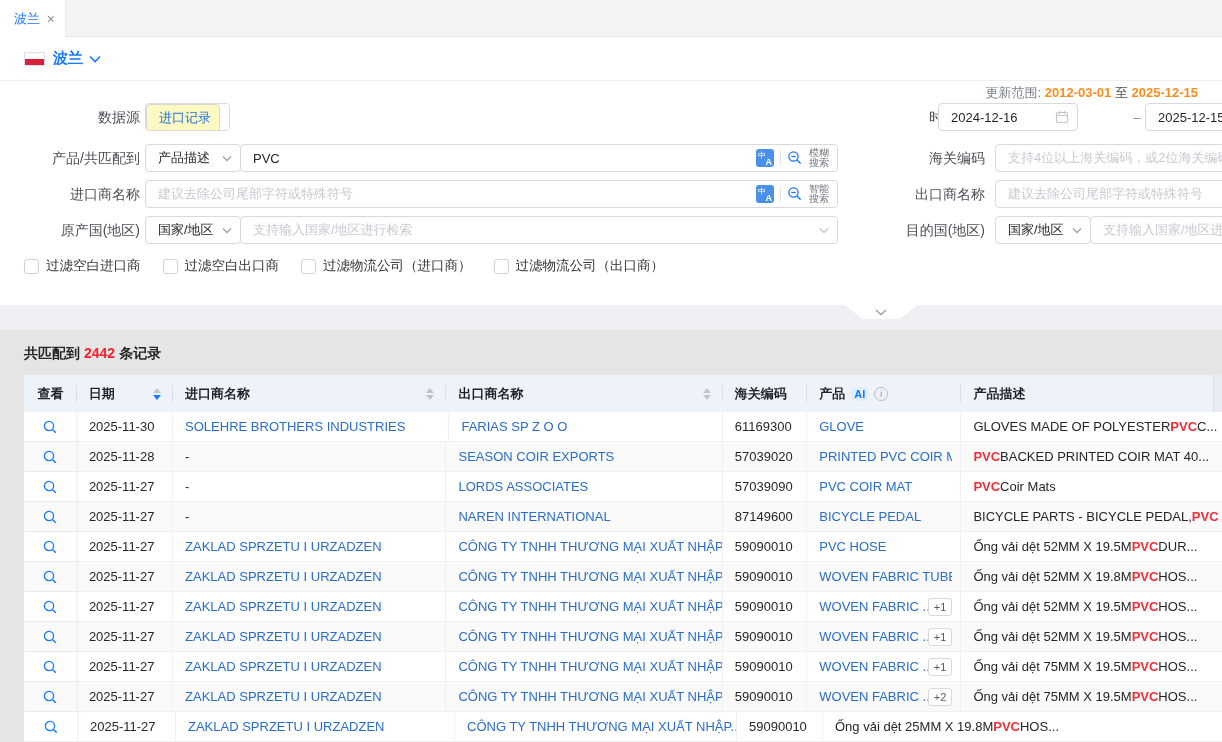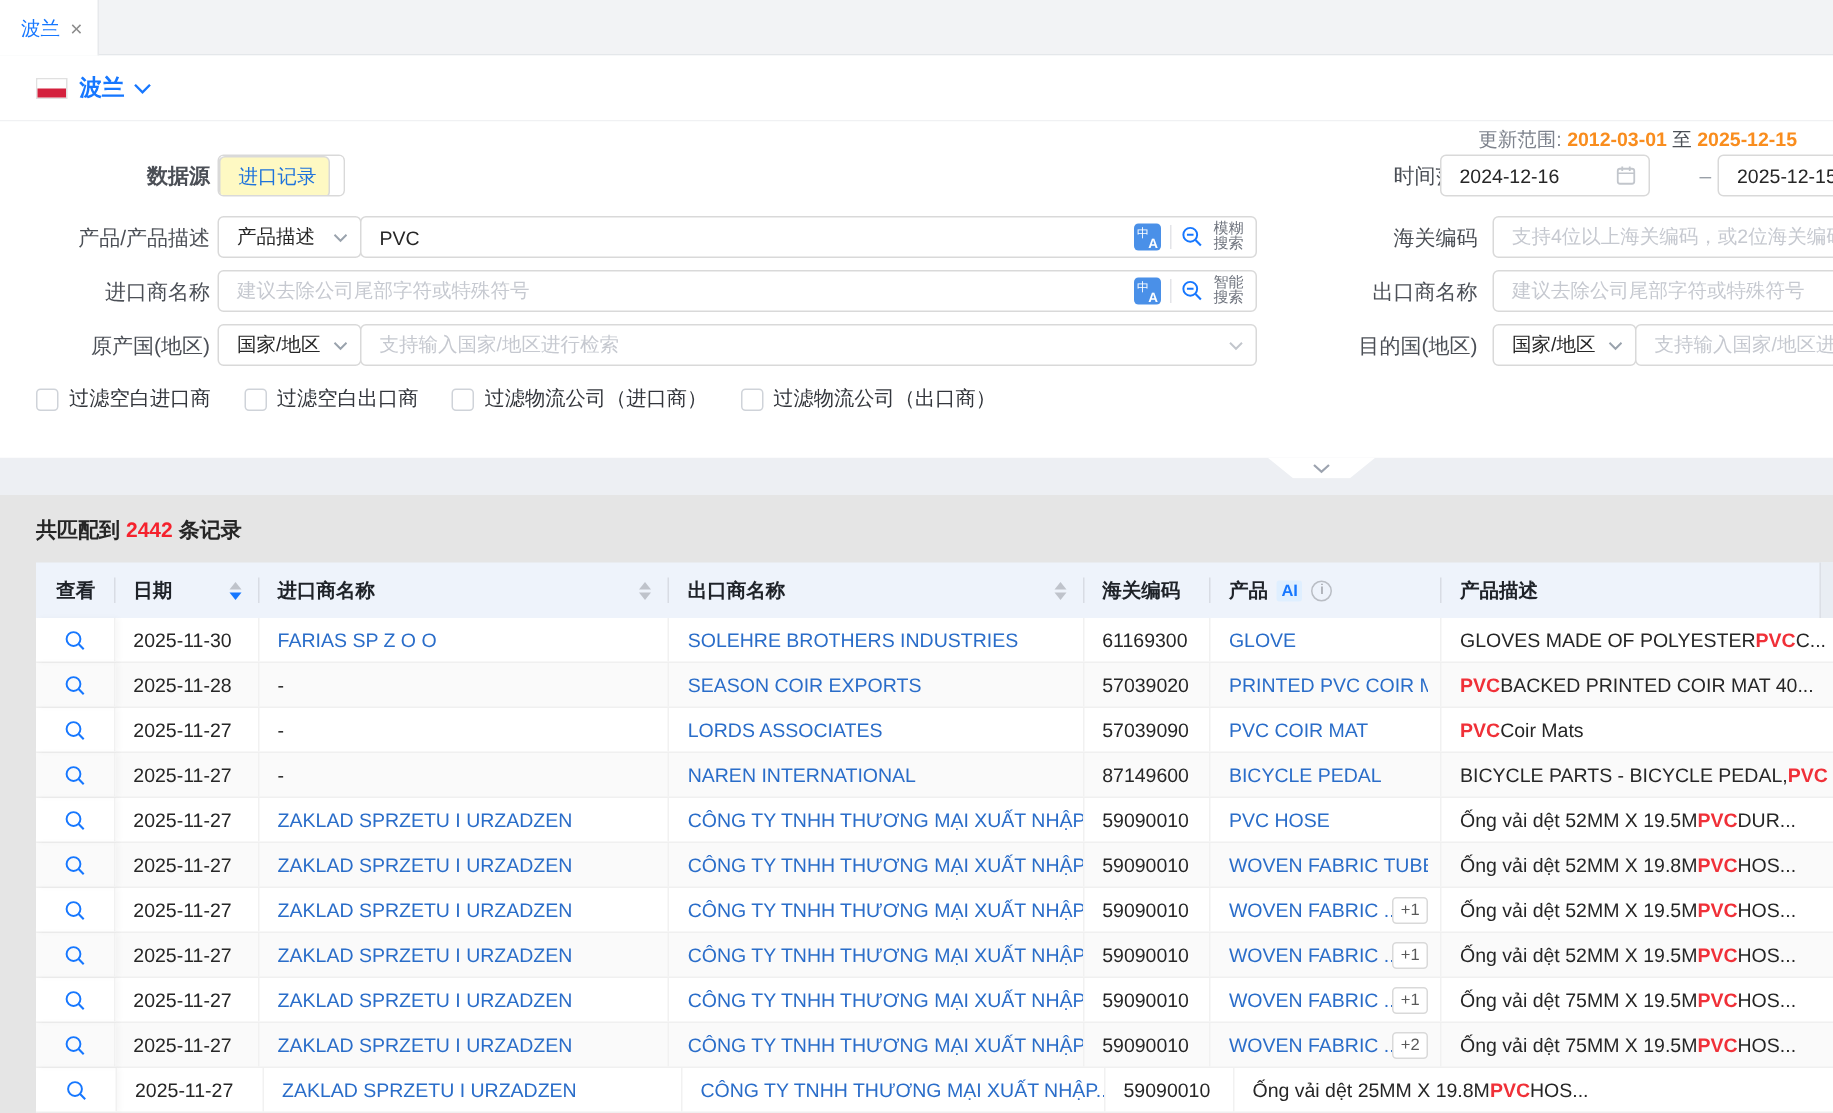--- a/index.html
+++ b/index.html
@@ -115,43 +115,43 @@
 
 <div class="filter-panel">
 
   <div class="update-range">
     <span class="lbl">更新范围:</span>
     <span class="odate">2012-03-01</span>
     <span class="word">至</span>
     <span class="odate">2025-12-15</span>
   </div>
 
-  <div class="flabel" style="top:22px;font-weight:bold;">数据源</div>
+  <div class="flabel" style="top:22px;">数据源</div>
   <div class="radio-group" style="top:22px;">
     <div class="radio-seg sel">进口记录</div>
     <div class="radio-seg">出口记录</div>
   </div>
   <div class="flabel-r" style="top:22px;">时间范围</div>
-  <div class="inp" style="top:22px; left:960px; width:140px;">
+  <div class="inp" style="top:22px; left:938px; width:140px;">
     <span class="val">2024-12-16</span>
     <span class="icon-cluster">
       <svg width="14" height="14" viewBox="0 0 14 14">
           <rect x="1.5" y="2.5" width="11" height="10" rx="1.5" fill="none" stroke="#c2c6cc" stroke-width="1.2"></rect>
           <line x1="4.5" y1="1" x2="4.5" y2="4" stroke="#c2c6cc" stroke-width="1.2"></line>
           <line x1="9.5" y1="1" x2="9.5" y2="4" stroke="#c2c6cc" stroke-width="1.2"></line>
           <line x1="1.5" y1="5.5" x2="12.5" y2="5.5" stroke="#c2c6cc" stroke-width="1"></line>
         </svg>
     </span>
   </div>
   <div class="dash" style="top:22px; left:1133px;">–</div>
   <div class="inp" style="top:22px; left:1145px; width:140px;">
     <span class="val">2025-12-15</span>
   </div>
 
-  <div class="flabel" style="top:63px;">产品/产品描述</div>
+  <div class="flabel" style="top:63px;">产品/共匹配到</div>
   <div class="sel" style="top:63px; left:145px; width:96px;">
     <span>产品描述</span>
     <svg width="10" height="7" viewBox="0 0 10 7">
         <polyline points="1,1.5 5,5.5 9,1.5" fill="none" stroke="#9aa3ad" stroke-width="1.3"></polyline>
       </svg>
   </div>
   <div class="inp" style="top:63px; left:240px; width:598px;">
     <span class="val">PVC</span>
     <span class="icon-cluster">
       <span class="trans-icon">
@@ -295,25 +295,25 @@
   <div class="tr">
     <div class="td c-view">
       <svg width="16" height="16" viewBox="0 0 16 16">
         <circle cx="7" cy="7" r="4.6" fill="none" stroke="#1677ff" stroke-width="1.3"></circle>
         <line x1="10.4" y1="10.4" x2="13.8" y2="13.8" stroke="#1677ff" stroke-width="1.4"></line>
             </svg>
     </div>
     <div class="td c-date">
             <span>2025-11-30</span>
           </div>
+    <div class="td c-exp">
+            <span class="link">SOLEHRE BROTHERS INDUSTRIES</span>
+          </div>
     <div class="td c-imp">
             <span class="link">FARIAS SP Z O O</span>
-          </div>
-    <div class="td c-exp">
-            <span class="link">SOLEHRE BROTHERS INDUSTRIES</span>
           </div>
     <div class="td c-hs">
             <span>61169300</span>
           </div>
     <div class="td c-prod">
       <span class="link" style="overflow:hidden;">GLOVE</span>
 
     </div>
     <div class="td c-desc">
       <span class="dim">GLOVES MADE OF POLYESTER </span>

